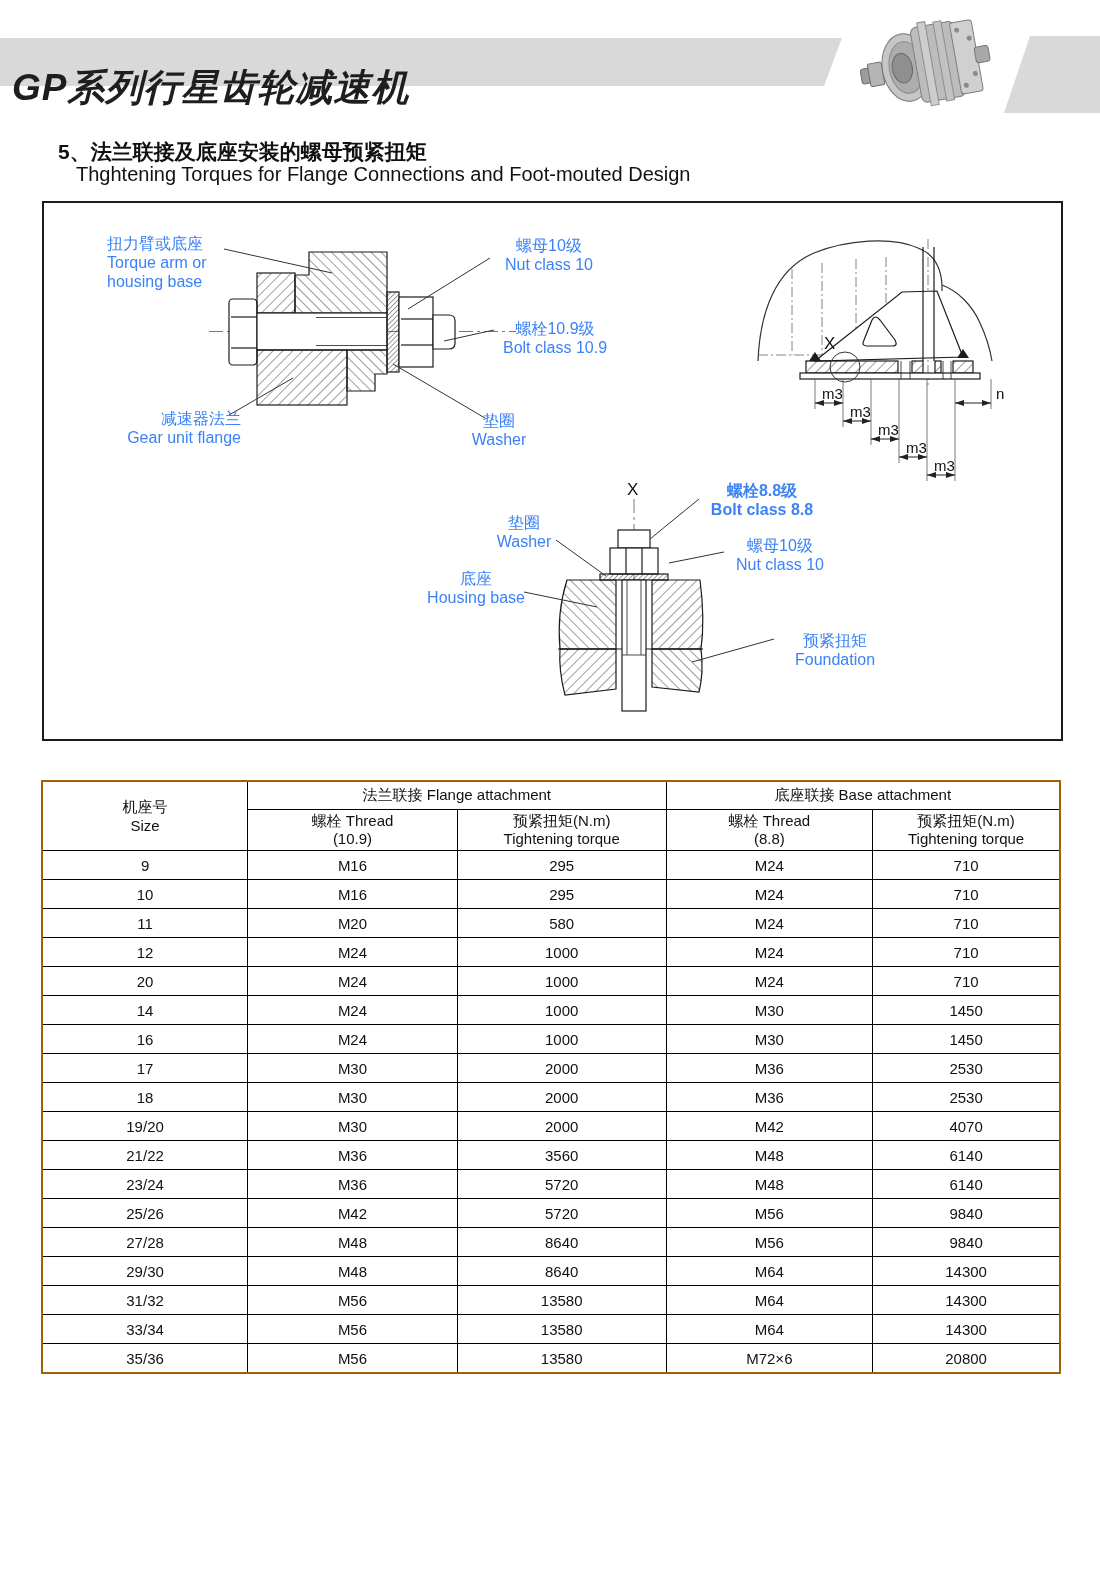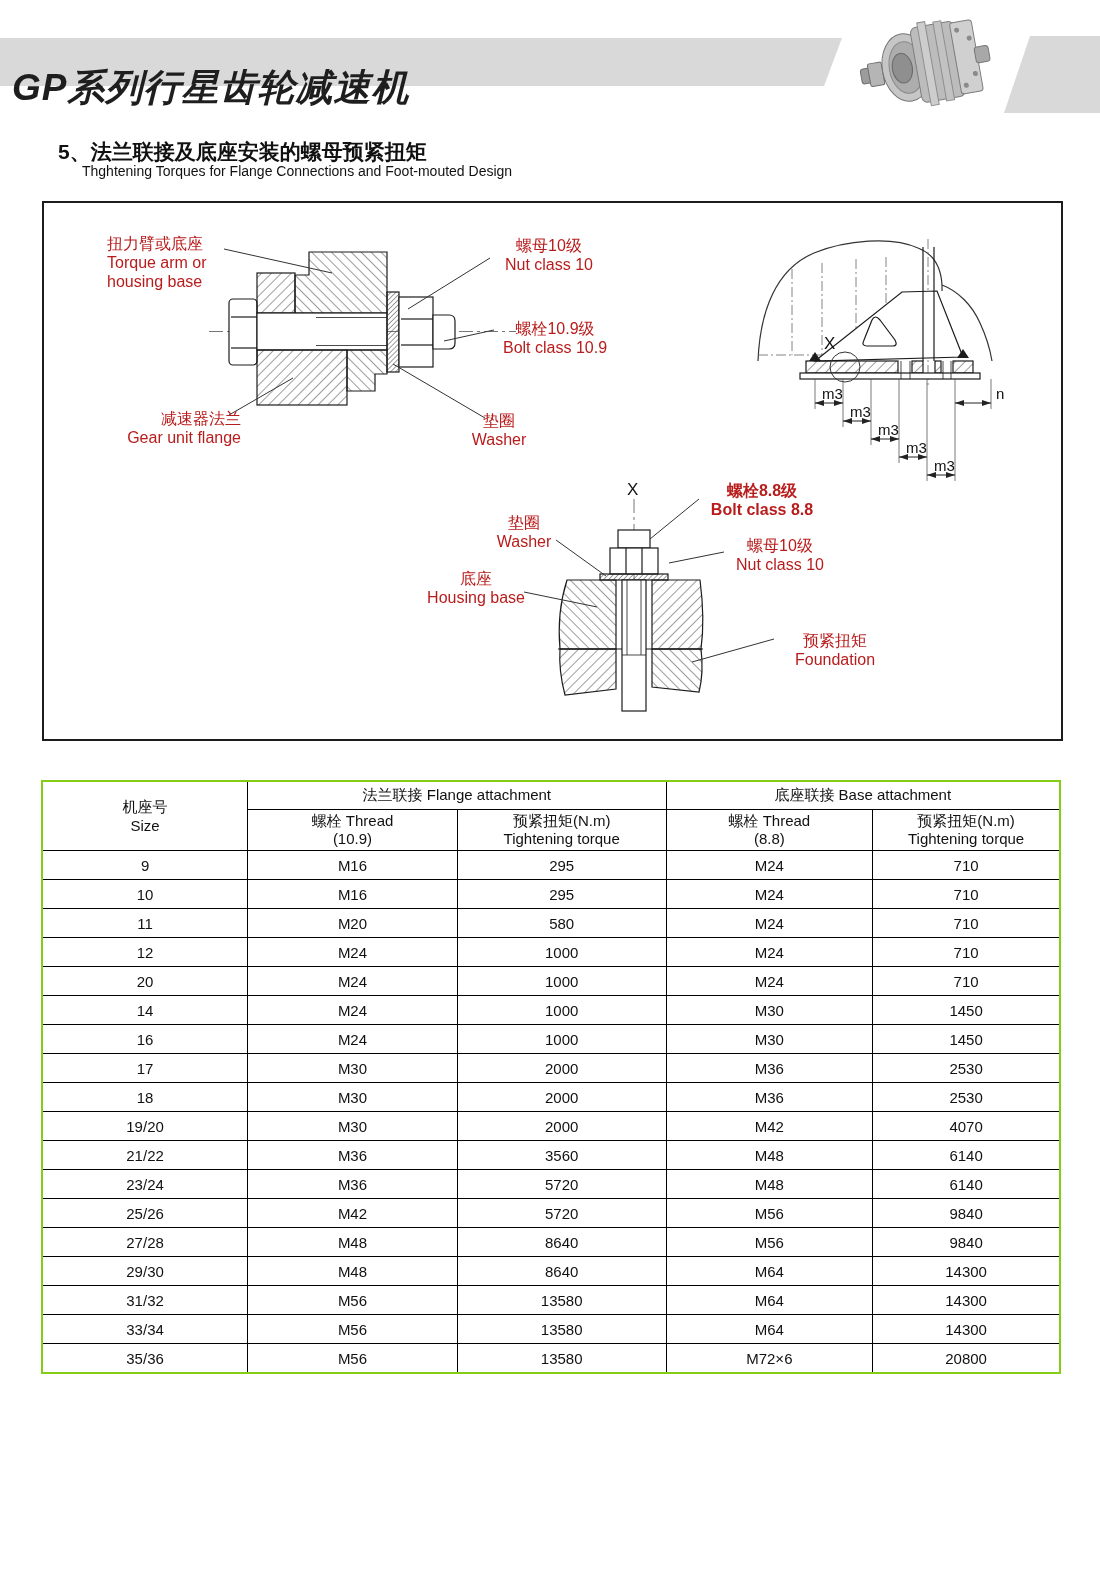--- a/index.html
+++ b/index.html
@@ -9,35 +9,35 @@
   .band{position:absolute;left:0;top:38px;width:842px;height:48px;background:#d9d9d9;
         clip-path:polygon(0 0,842px 0,824px 48px,0 48px);}
   .deco{position:absolute;left:1004px;top:36px;width:96px;height:77px;background:#d9d9d9;
         clip-path:polygon(26px 0,96px 0,96px 77px,0 77px);}
   .title{position:absolute;left:12px;top:38px;height:44px;display:flex;align-items:center;
          font-size:37px;font-weight:bold;font-style:italic;letter-spacing:1px;color:#1e1e1e;white-space:nowrap;margin-top:28px;}
   .gear-img{position:absolute;left:858px;top:12px;}
 
   
   .sec-zh{position:absolute;left:58px;top:138px;font-size:21px;font-weight:700;white-space:nowrap;}
-  .sec-en{position:absolute;left:76px;top:163px;font-size:14px;font-weight:400;white-space:nowrap;margin-left:6px;}
+  .sec-en{position:absolute;left:76px;top:163px;font-size:20px;font-weight:400;white-space:nowrap;}
 
   
   .diagram-box{position:absolute;left:42px;top:201px;width:1017px;height:536px;border:2px solid #1c1c1c;background:#fff;}
   .diagram-box svg{position:absolute;left:0;top:0;}
-  .lbl{position:absolute;font-size:16px;line-height:19px;text-align:center;color:#b91c1c;white-space:nowrap;}
+  .lbl{position:absolute;font-size:16px;line-height:19px;text-align:center;color:#3b82f6;white-space:nowrap;}
   .lbl.left{text-align:left;}
   svg text{font-family:"Liberation Sans","DejaVu Sans",sans-serif;font-size:15px;fill:#111;}
   svg text.xmark{font-size:17px;}
 
   
   table.torque{position:absolute;left:41px;top:780px;width:1020px;border-collapse:collapse;table-layout:fixed;
                font-size:15px;color:#111;}
   table.torque th,table.torque td{border:1.5px solid #000;text-align:center;vertical-align:middle;padding:0;font-weight:400;}
-  table.torque{border:2px solid #84cc16;}
+  table.torque{border:2px solid #a16207;}
   tr.grp th{height:27px;}
   tr.sub th{height:40px;line-height:18px;}
   tr.data td{height:28px;}
   .w1{width:20.2%;} .w2{width:20.6%;} .w3{width:20.5%;} .w4{width:20.3%;} .w5{width:18.4%;}
 </style>
 </head>
 <body>
 
 <div class="band"></div>
 <div class="deco"></div>

